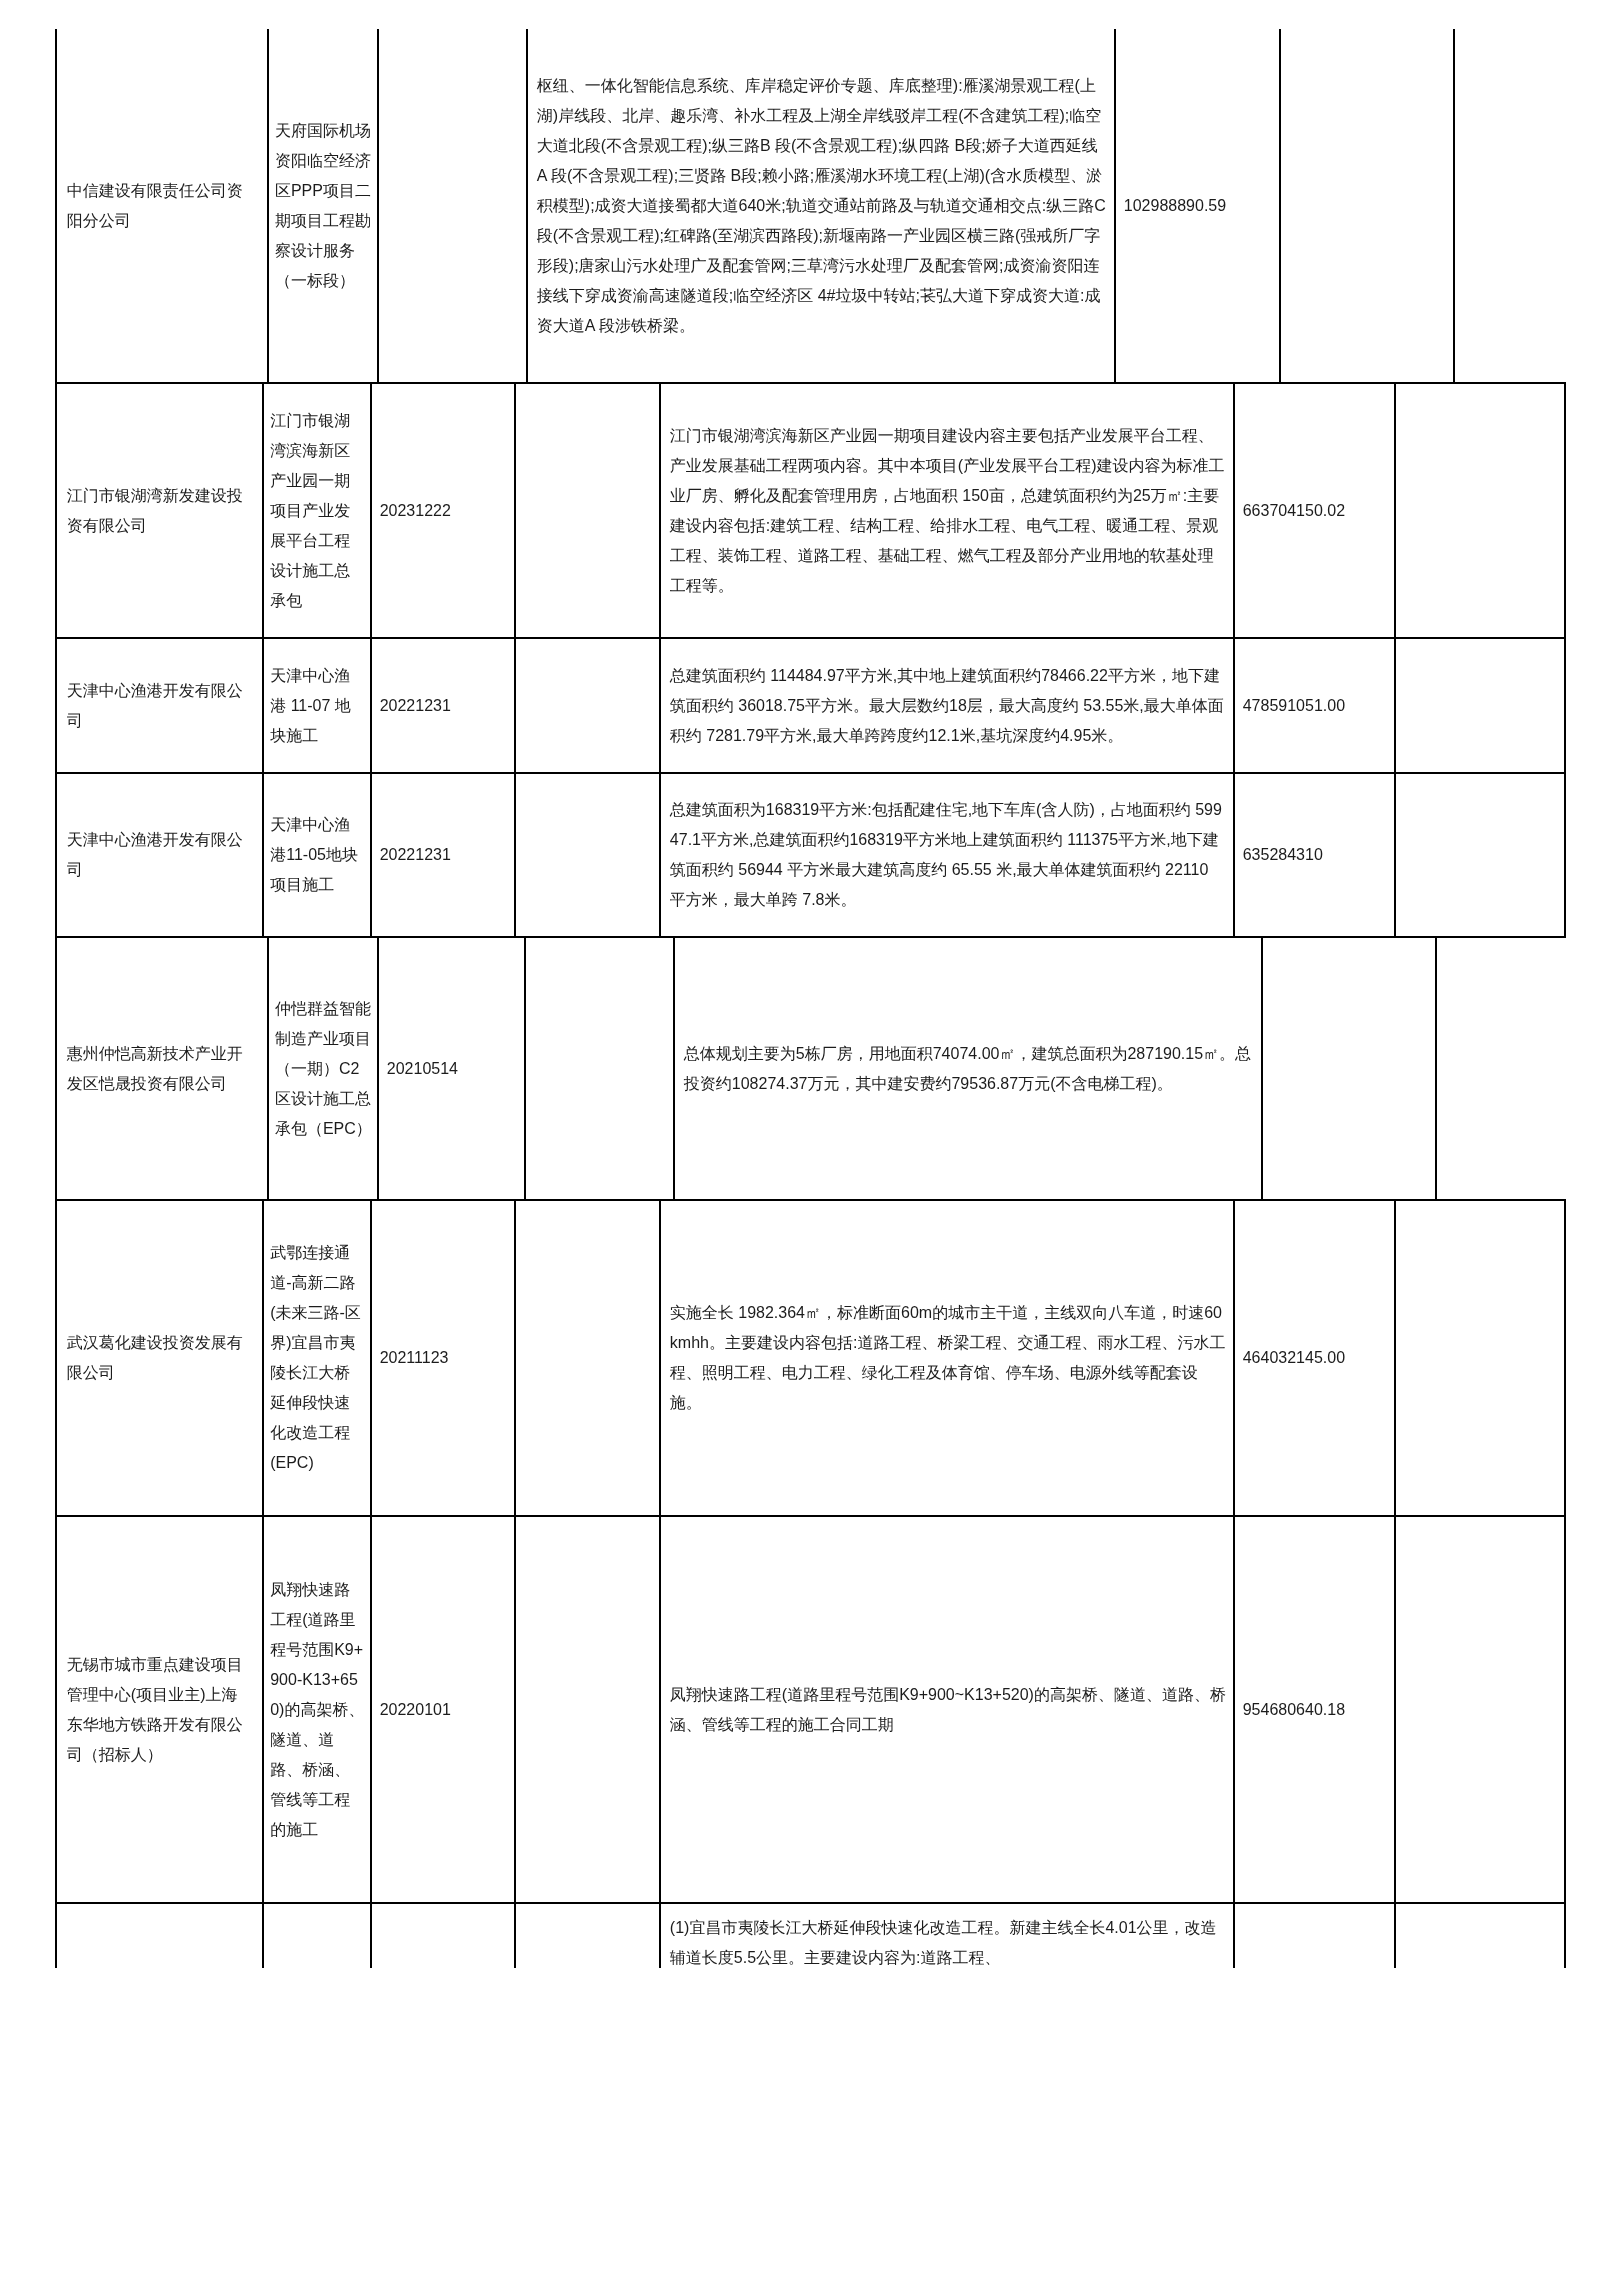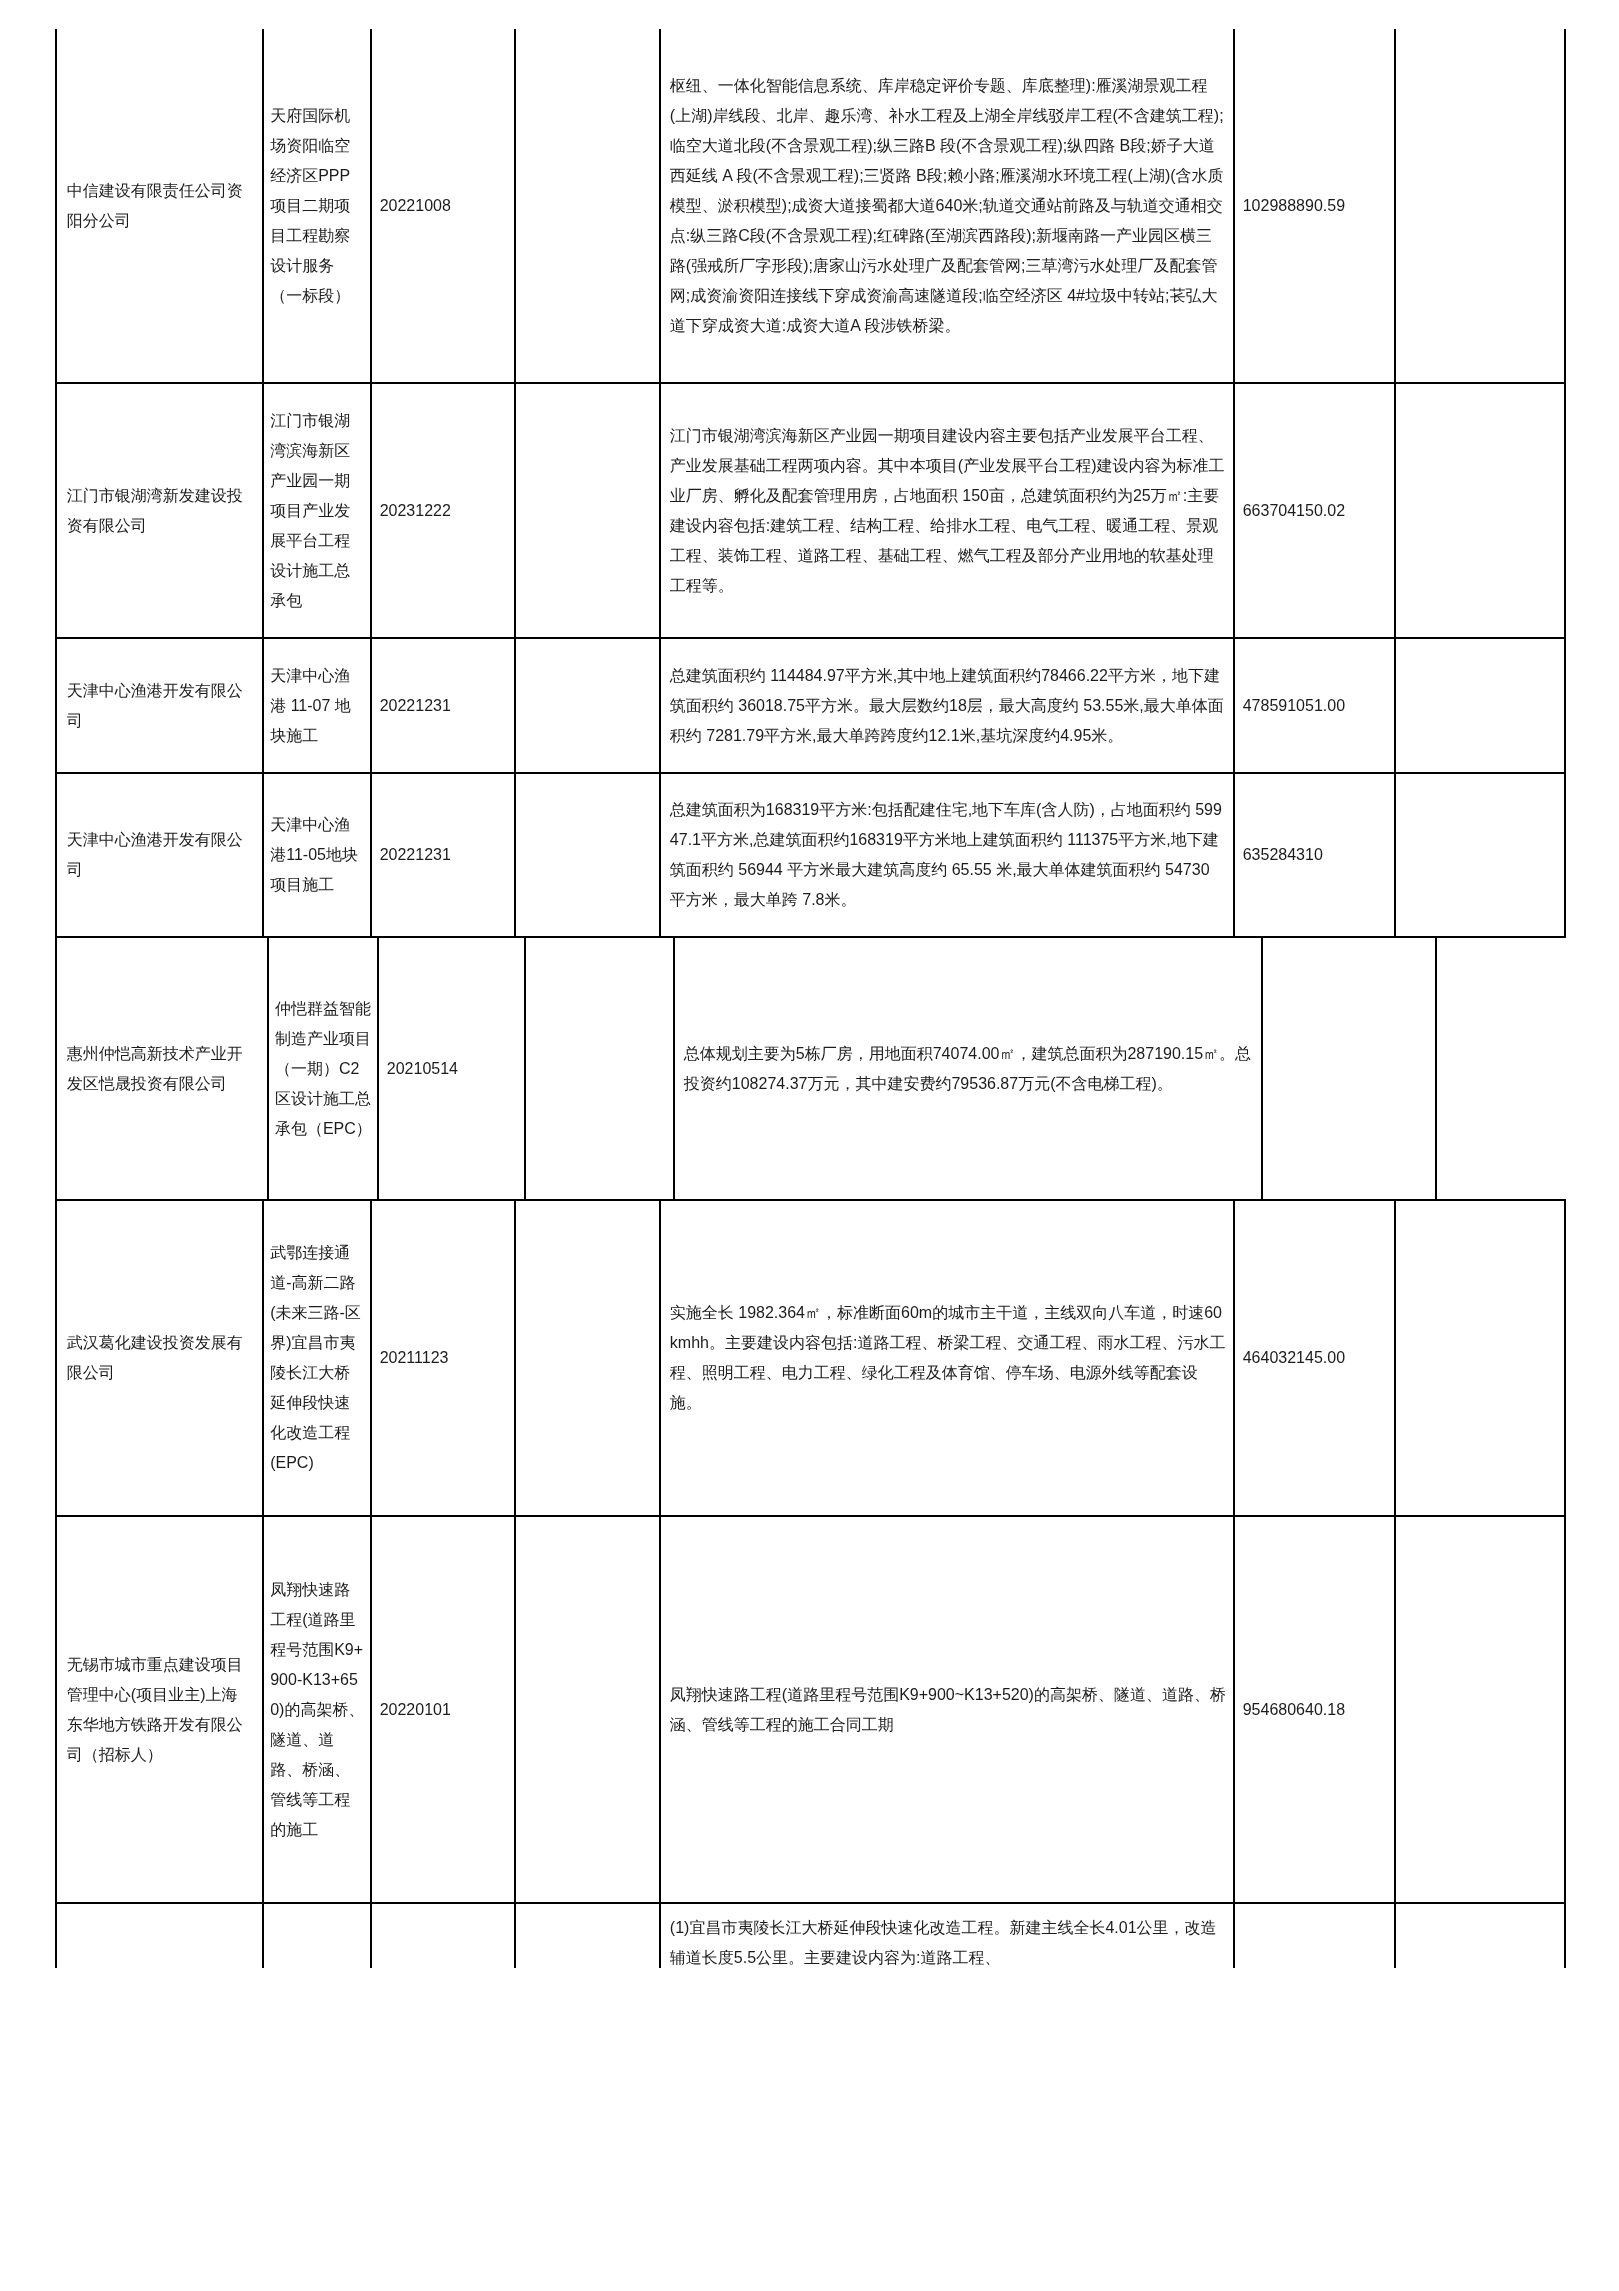--- a/index.html
+++ b/index.html
@@ -46,21 +46,20 @@
 </style>
 </head>
 <body>
 
 <div class="page">
   <div class="doc-table">
 
     <div class="row h1">
       <div class="cell c1">中信建设有限责任公司资阳分公司</div>
       <div class="cell c2">天府国际机场资阳临空经济区PPP项目二期项目工程勘察设计服务（一标段）</div>
-      <div class="cell c3">20221008</div>
       <div class="cell c4"></div>
       <div class="cell c5">枢纽、一体化智能信息系统、库岸稳定评价专题、库底整理):雁溪湖景观工程(上湖)岸线段、北岸、趣乐湾、补水工程及上湖全岸线驳岸工程(不含建筑工程);临空大道北段(不含景观工程);纵三路B 段(不含景观工程);纵四路 B段;娇子大道西延线 A 段(不含景观工程);三贤路 B段;赖小路;雁溪湖水环境工程(上湖)(含水质模型、淤积模型);成资大道接蜀都大道640米;轨道交通站前路及与轨道交通相交点:纵三路C段(不含景观工程);红碑路(至湖滨西路段);新堰南路一产业园区横三路(强戒所厂字形段);唐家山污水处理广及配套管网;三草湾污水处理厂及配套管网;成资渝资阳连接线下穿成资渝高速隧道段;临空经济区 4#垃圾中转站;苌弘大道下穿成资大道:成资大道A 段涉铁桥梁。</div>
       <div class="cell c6">102988890.59</div>
       <div class="cell c7"></div>
     </div>
 
     <div class="row h2">
       <div class="cell c1">江门市银湖湾新发建设投资有限公司</div>
       <div class="cell c2">江门市银湖湾滨海新区产业园一期项目产业发展平台工程设计施工总承包</div>
       <div class="cell c3">20231222</div>
@@ -78,21 +77,21 @@
       <div class="cell c5">总建筑面积约 114484.97平方米,其中地上建筑面积约78466.22平方米，地下建筑面积约 36018.75平方米。最大层数约18层，最大高度约 53.55米,最大单体面积约 7281.79平方米,最大单跨跨度约12.1米,基坑深度约4.95米。</div>
       <div class="cell c6">478591051.00</div>
       <div class="cell c7"></div>
     </div>
 
     <div class="row h4">
       <div class="cell c1">天津中心渔港开发有限公司</div>
       <div class="cell c2">天津中心渔港11-05地块项目施工</div>
       <div class="cell c3">20221231</div>
       <div class="cell c4"></div>
-      <div class="cell c5">总建筑面积为168319平方米:包括配建住宅,地下车库(含人防)，占地面积约 59947.1平方米,总建筑面积约168319平方米地上建筑面积约 111375平方米,地下建筑面积约 56944 平方米最大建筑高度约 65.55 米,最大单体建筑面积约 54730 平方米，最大单跨 7.8米。</div>
+      <div class="cell c5">总建筑面积为168319平方米:包括配建住宅,地下车库(含人防)，占地面积约 59947.1平方米,总建筑面积约168319平方米地上建筑面积约 111375平方米,地下建筑面积约 56944 平方米最大建筑高度约 65.55 米,最大单体建筑面积约 22110 平方米，最大单跨 7.8米。</div>
       <div class="cell c6">635284310</div>
       <div class="cell c7"></div>
     </div>
 
     <div class="row h5">
       <div class="cell c1">惠州仲恺高新技术产业开发区恺晟投资有限公司</div>
       <div class="cell c2">仲恺群益智能制造产业项目（一期）C2 区设计施工总承包（EPC）</div>
       <div class="cell c3">20210514</div>
       <div class="cell c4"></div>
       <div class="cell c5">总体规划主要为5栋厂房，用地面积74074.00㎡，建筑总面积为287190.15㎡。总投资约108274.37万元，其中建安费约79536.87万元(不含电梯工程)。</div>

